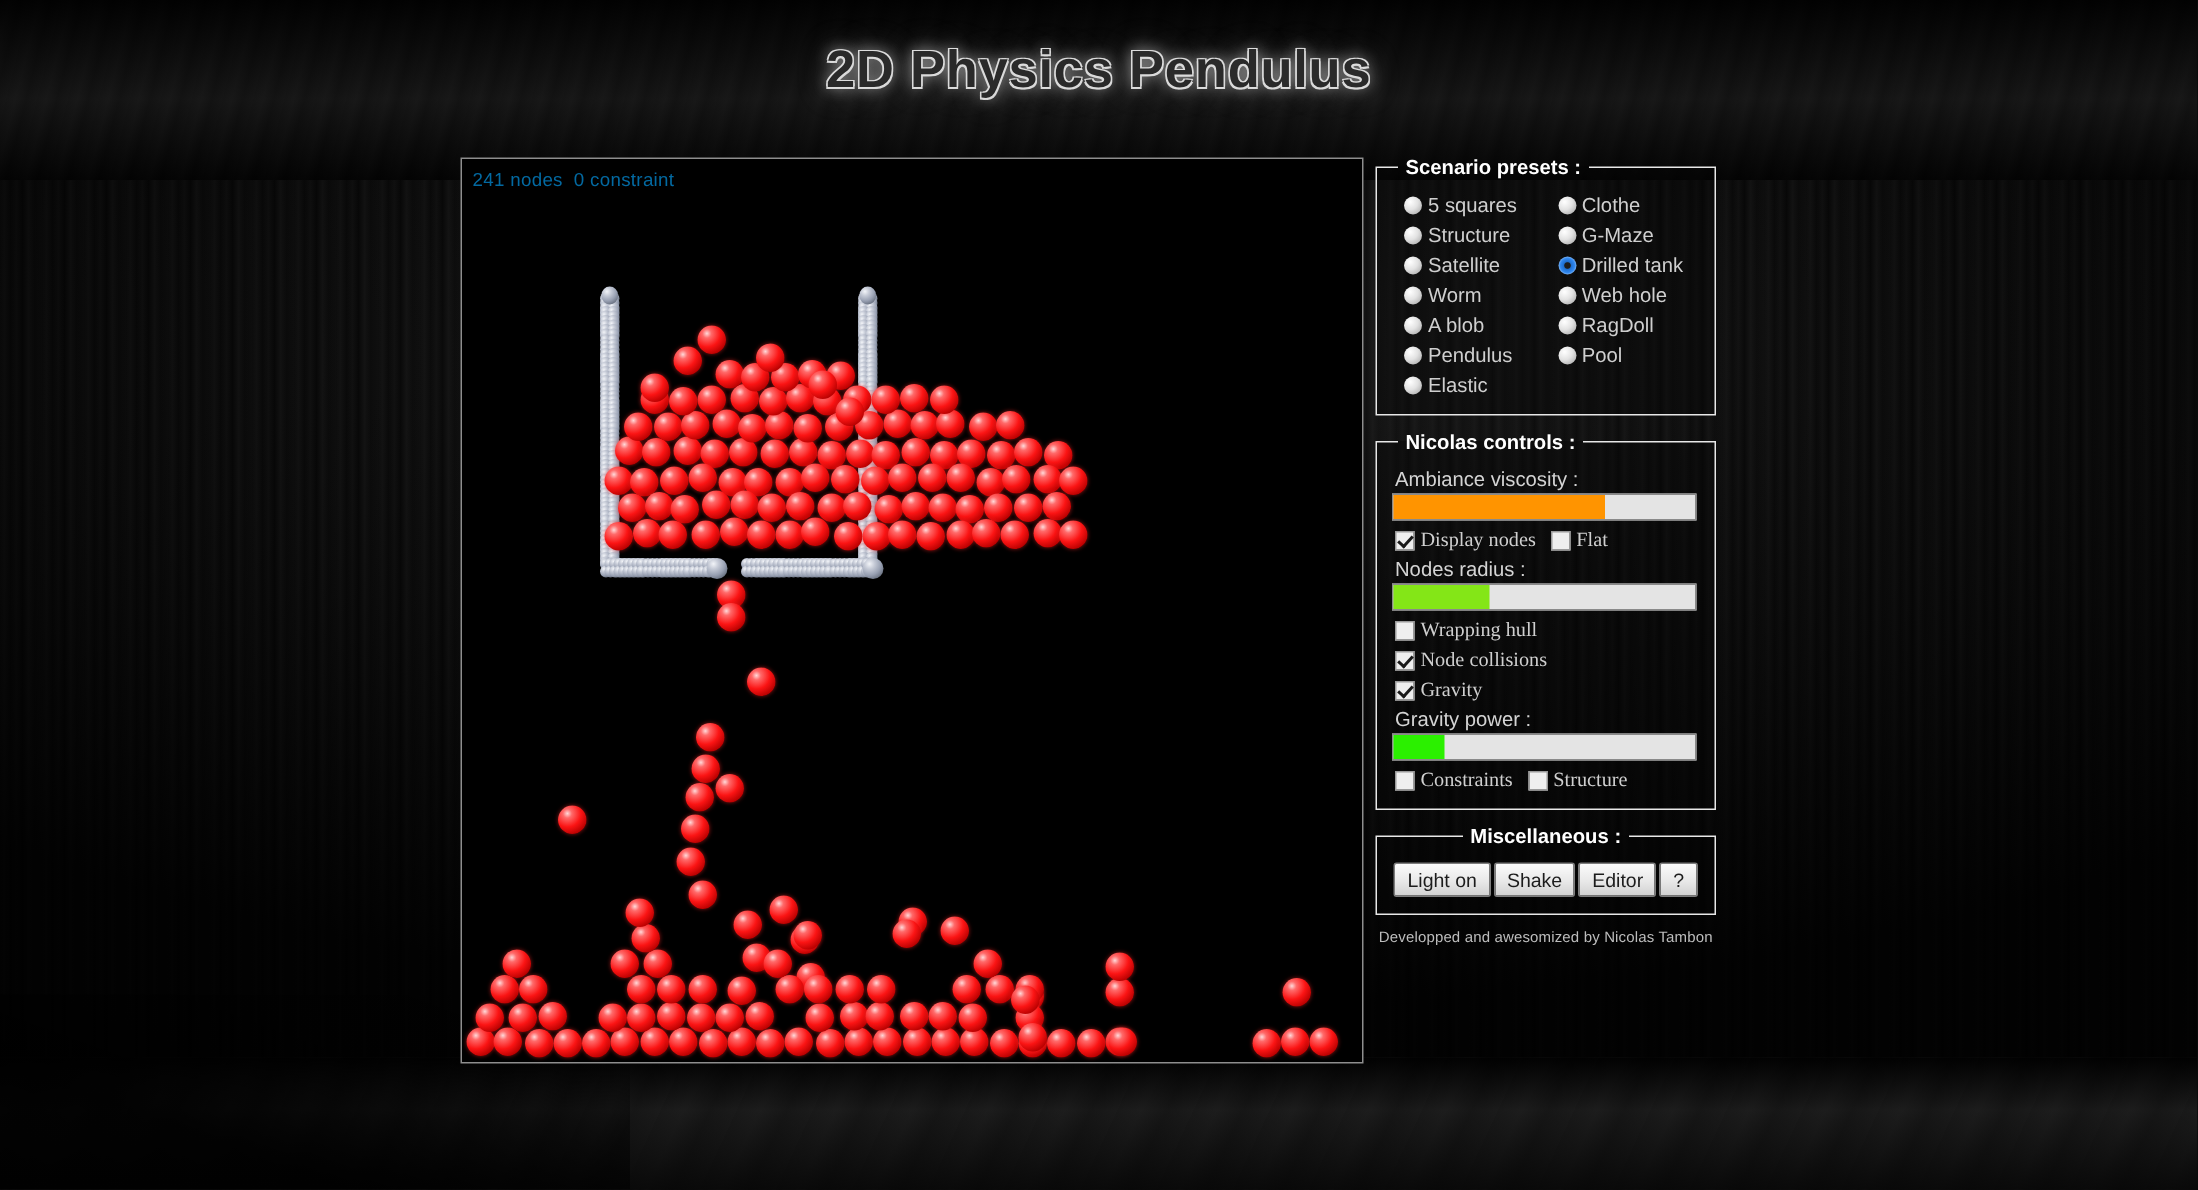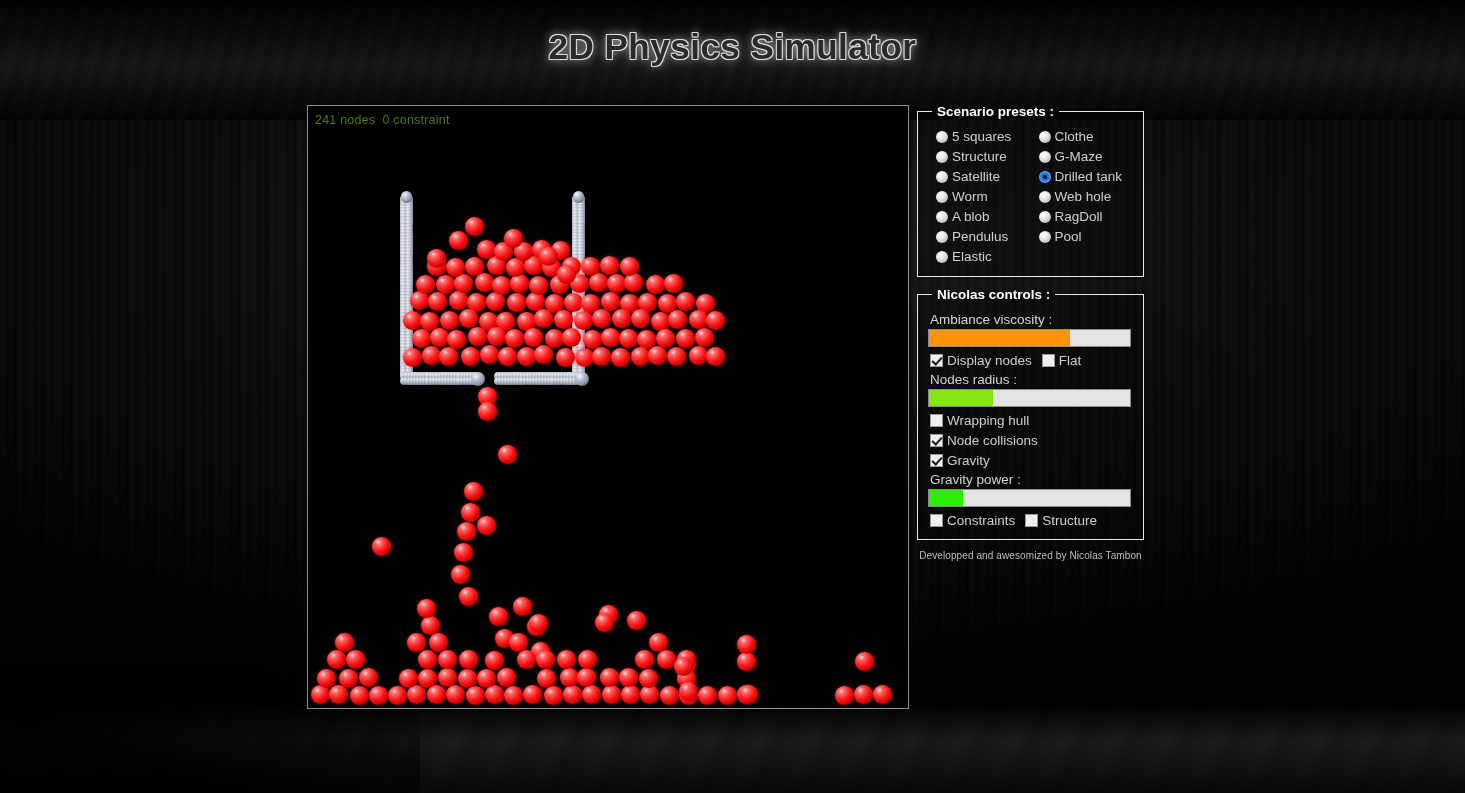--- a/index.html
+++ b/index.html
@@ -67,21 +67,21 @@
   #sim-wrap {
     position: absolute;
     left: 307px; top: 105px;
     width: 602px; height: 604px;
     background: #000;
     border: 1px solid #8e8e8e;
     overflow: hidden;
   }
   #sim-stats {
     position: absolute; left: 7px; top: 7px;
-    color: #4d7c0f;
+    color: #0369a1;
     font-size: 12.5px;
     letter-spacing: 0.2px;
     white-space: pre;
     z-index: 5;
   }
   #fps-box {
     position: absolute; right: -1px; top: -1px;
     width: 104px; height: 52px;
     background: #101a4a;
     border: 1px solid #7f8ab5;
@@ -177,21 +177,21 @@
     position: relative;
     margin-bottom: 3px;
     cursor: pointer;
   }
   .slider > .fill { height: 100%; }
   #slider-viscosity .fill { background: #ff9400; }
   #slider-radius .fill    { background: #84e617; }
   #slider-gravity .fill   { background: #2bf000; }
 
   .chk-row { display:flex; align-items:center; color:#cfcfcf; font-size:13.5px; height:20px; margin-left:2px; cursor:pointer;}
-  .chk-row .lbl { margin-left: 4px; }
+  .chk-row .lbl { margin-left: 4px; font-family: Liberation Serif, serif; }
   .chk-inline { display:flex; align-items:center; gap:0; }
   .chk-inline > .chk-row + .chk-row { margin-left: 10px; }
 
   .misc-btn {
     display: inline-block;
     font-family: "Liberation Sans", sans-serif;
     font-size: 13px;
     color: #1c1c1c;
     background: linear-gradient(180deg, #fbfbfb 0%, #e8e8e8 55%, #d2d2d2 100%);
     border: 1px solid #7d7d7d;
@@ -210,21 +210,21 @@
 </style>
 </head>
 <body>
 
 <div id="bg-room">
   <div id="bg-ceiling"></div>
   <div id="bg-floor"></div>
   <div id="bg-floor-left"></div>
 </div>
 
-<div id="title">2D Physics Simulator</div>
+<div id="title">2D Physics Pendulus</div>
 
 <div id="sim-wrap">
   <div id="sim-stats">241 nodes  0 constraint</div>
   <div id="nodes-layer">
       <div class="node grey" style="left: 91.6px; top: 88.6px; width: 8.8px; height: 8.8px;"></div>
       <div class="node grey" style="left: 96.6px; top: 88.6px; width: 8.8px; height: 8.8px;"></div>
       <div class="node grey" style="left: 263.6px; top: 88.6px; width: 8.8px; height: 8.8px;"></div>
       <div class="node grey" style="left: 268.6px; top: 88.6px; width: 8.8px; height: 8.8px;"></div>
       <div class="node grey" style="left: 91.6px; top: 91.7px; width: 8.8px; height: 8.8px;"></div>
       <div class="node grey" style="left: 96.6px; top: 91.7px; width: 8.8px; height: 8.8px;"></div>
@@ -867,15 +867,19 @@
         <span class="chk"></span>
         <span class="lbl">Constraints</span>
       </div>
       <div class="chk-row">
         <span class="chk"></span>
         <span class="lbl">Structure</span>
       </div>
     </div>
   </fieldset>
 
+  <fieldset class="panel" id="panel-misc">
+    <legend>Miscellaneous :</legend>
+    <div id="misc-buttons"><button class="misc-btn">Light on</button><button class="misc-btn">Shake</button><button class="misc-btn">Editor</button><button class="misc-btn">?</button></div>
+  </fieldset>
 
   <div id="credits">Developped and awesomized by Nicolas Tambon</div>
 </div>
 
 </body></html>

